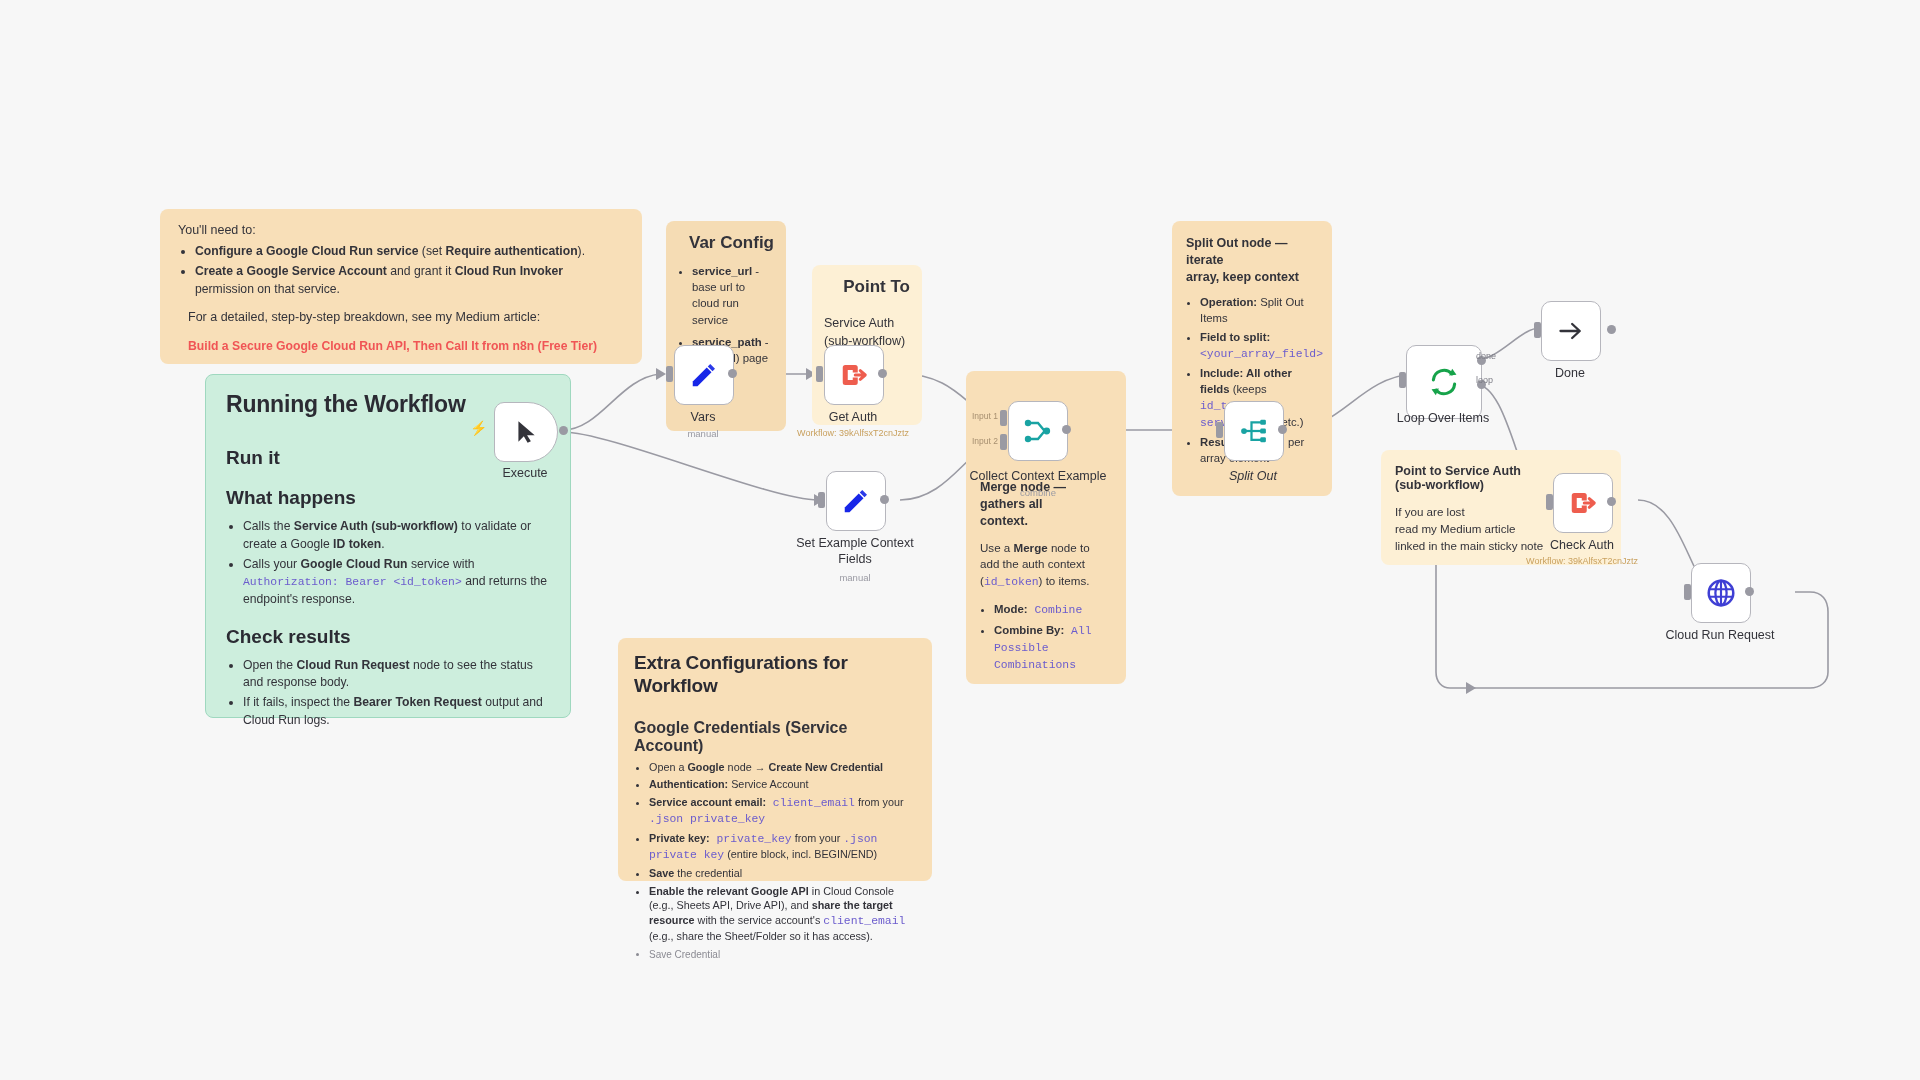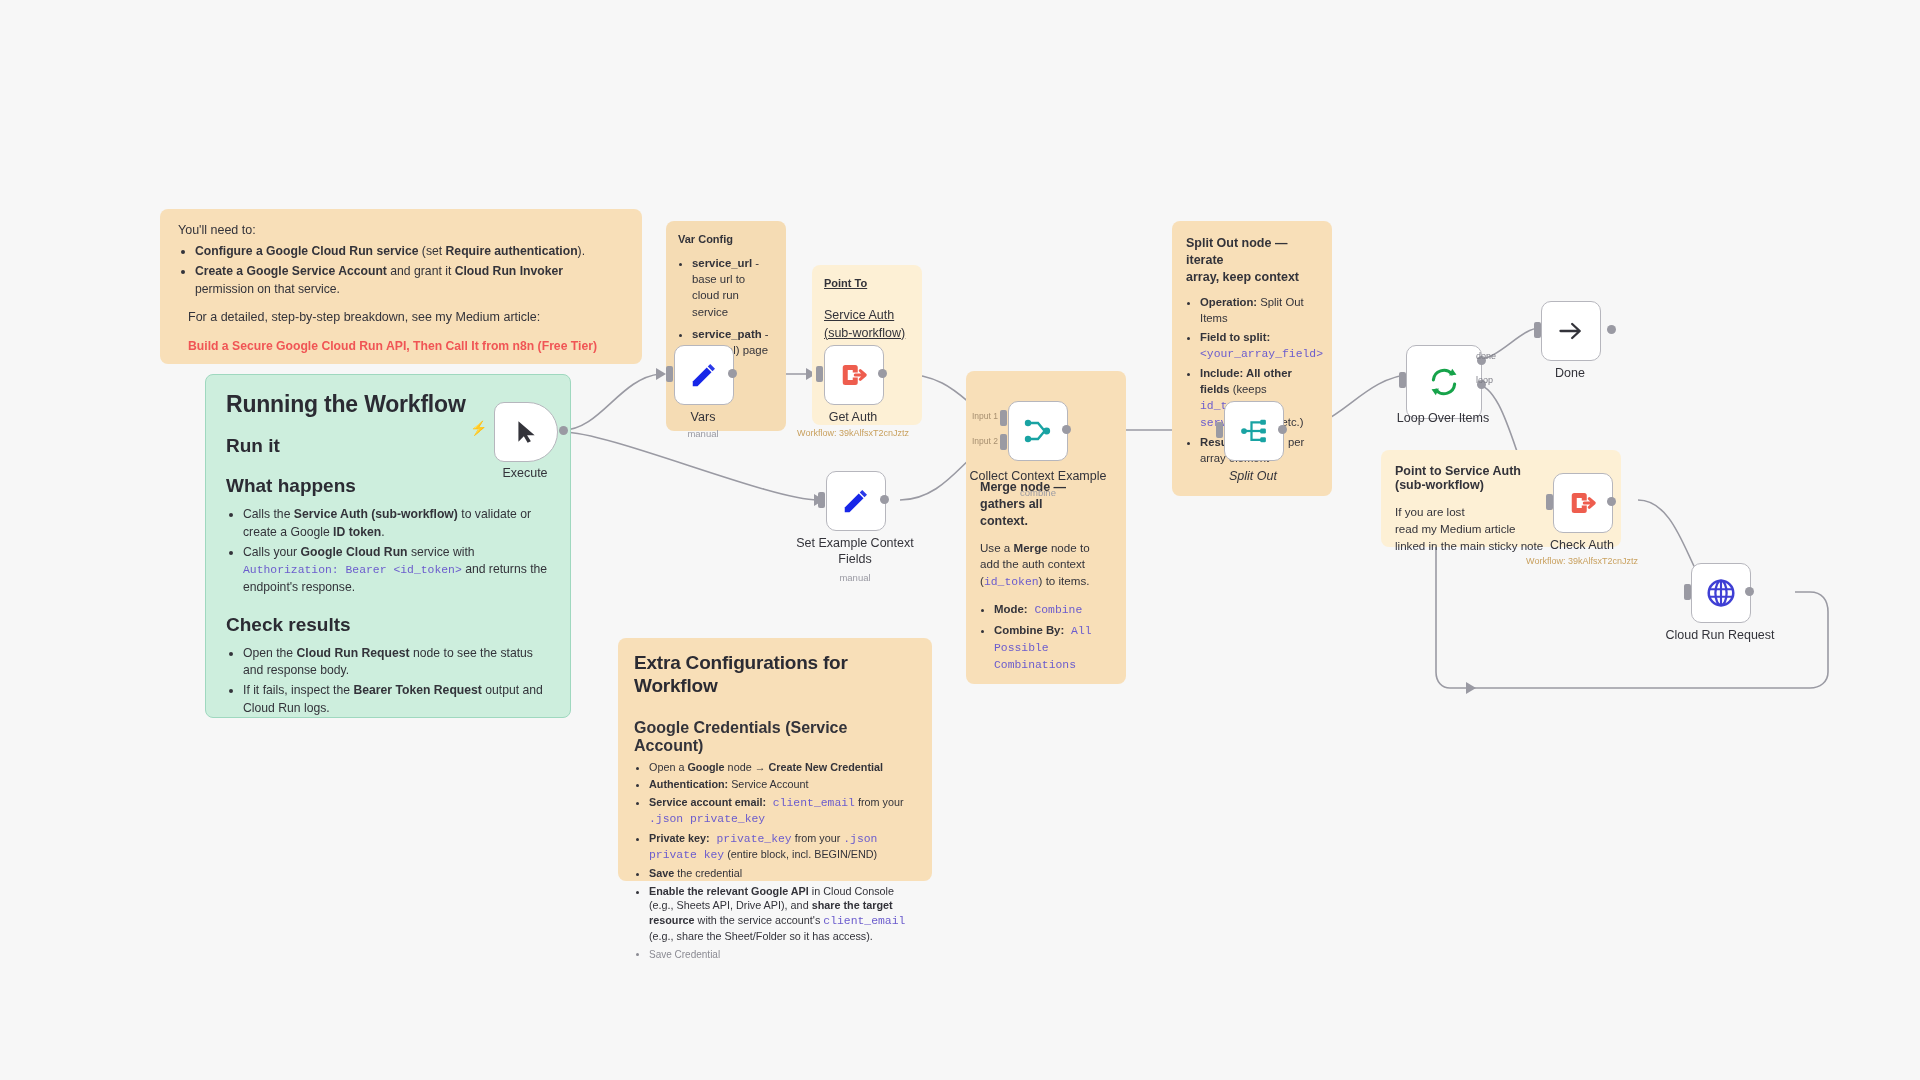--- a/index.html
+++ b/index.html
@@ -21,21 +21,21 @@
   .sticky.cream{background:#fdf0d5;}
   .sticky.green{background:#cdeedd;border:1px solid #9fd8bf;}
   .sticky h1{font-size:23px;line-height:1.2;margin:0 0 12px 0;font-weight:bold;letter-spacing:-.2px;color:#2b2b33;}
   .sticky h2{font-size:19px;line-height:1.2;margin:18px 0 8px 0;font-weight:bold;color:#2b2b33;}
   .sticky p{margin:8px 0;font-size:12.5px;line-height:1.45;}
   .sticky ul{margin:4px 0 4px 0;padding-left:17px;}
   .sticky li{font-size:12.2px;line-height:1.42;margin-bottom:3px;}
   b,strong{font-weight:bold;}
   code,.code{font-family:"Liberation Mono", monospace;color:#6b5ccd;font-size:11.4px;}
   .link{color:#f05555;font-weight:bold;font-size:12.2px;text-decoration:none;}
-  .note-title{font-size:11px;font-weight:bold;margin:0 0 10px 0;}
+  .note-title{font-size:17px;font-weight:bold;margin:0 0 10px 0;text-align:right;}
   .note-sub{font-size:12.5px;line-height:1.4;margin:0;}
 
   
   .node{
     position:absolute;width:58px;height:58px;background:#ffffff;
     border:1.6px solid #b6b6bd;border-radius:10px;
     display:flex;align-items:center;justify-content:center;
   }
   .node.trigger{border-radius:10px 30px 30px 10px;width:62px;}
   .node-label{
@@ -105,21 +105,21 @@
       </li>
       <li>
         <b>Create a Google Service Account</b><span> and grant it </span><b>Cloud Run Invoker</b><span> permission on that service.</span>
       </li>
     </ul>
     <p style="margin:10px 0 10px 10px;">For a detailed, step-by-step breakdown, see my Medium article:</p>
     <a class="link" style="margin-left:10px;display:inline-block;" href="#">Build a Secure Google Cloud Run API, Then Call It from n8n (Free Tier)</a>
   </div>
 
   <div class="abs sticky green" style="left:205px;top:374px;width:366px;height:344px;padding:16px 20px;">
-    <h1 style="margin-bottom:16px;">Running the Workflow</h1>
+    <h1 style="margin-bottom:28px;">Running the Workflow</h1>
 
     <h2 style="margin-top:10px;">Run it</h2>
 
     <h2>What happens</h2>
     <ul>
       <li>
         <span>Calls the </span><b>Service Auth (sub-workflow)</b><span> to validate or create a Google </span><b>ID token</b><span>.</span>
       </li>
       <li>
         <span>Calls your </span><b>Google Cloud Run</b><span> service with </span><code>Authorization: Bearer &lt;id_token&gt;</code><span> and returns the endpoint's response.</span>
@@ -142,21 +142,21 @@
     <ul style="padding-left:14px;">
       <li style="font-size:11.4px;">
         <b>service_url</b><span> - base url to cloud run service</span>
       </li>
       <li style="font-size:11.4px;margin-top:6px;">
         <b>service_path</b><span> - (optional) page path</span>
       </li>
     </ul>
   </div>
 
-  <div class="abs sticky cream" style="left:812px;top:265px;width:110px;height:160px;padding:12px 12px;text-decoration:underline;">
+  <div class="abs sticky cream" style="left:812px;top:265px;width:110px;height:160px;padding:12px 12px;">
     <div class="note-title" style="margin-bottom:18px;">Point To</div>
     <div class="note-sub">Service Auth</div>
     <div class="note-sub">(sub-workflow)</div>
   </div>
 
   <div class="abs sticky tan" style="left:966px;top:371px;width:160px;height:313px;padding:14px 14px;">
     <div style="height:94px;"></div>
     <div style="font-size:12.5px;font-weight:bold;line-height:1.35;">Merge node — gathers all</div>
     <div style="font-size:12.5px;font-weight:bold;line-height:1.35;margin-bottom:10px;">context.</div>
     <p style="font-size:11.6px;line-height:1.45;margin:10px 0;"><span>Use a </span><b>Merge</b><span> node to add the auth context (</span><code>id_token</code><span>) to items.</span></p>
@@ -170,21 +170,21 @@
     <div style="font-size:12.5px;font-weight:bold;line-height:1.35;">Split Out node — iterate</div>
     <div style="font-size:12.5px;font-weight:bold;line-height:1.35;margin-bottom:8px;">array, keep context</div>
     <ul style="padding-left:14px;">
       <li style="font-size:11.3px;"><b>Operation:</b><span> Split Out Items</span></li>
       <li style="font-size:11.3px;margin-top:3px;"><b>Field to split:</b><br><code>&lt;your_array_field&gt;</code></li>
       <li style="font-size:11.3px;margin-top:3px;"><b>Include: All other fields</b><span> (keeps </span><code>id_token</code><span>, </span><code>service_url</code><span>, etc.)</span></li>
       <li style="font-size:11.3px;margin-top:3px;"><b>Result:</b><span> one item per array element</span></li>
     </ul>
   </div>
 
-  <div class="abs sticky cream" style="left:1381px;top:450px;width:240px;height:97px;padding:14px 14px;">
+  <div class="abs sticky cream" style="left:1381px;top:450px;width:240px;height:115px;padding:14px 14px;">
     <div style="font-size:12.5px;font-weight:bold;">Point to Service Auth</div>
     <div style="font-size:12.5px;font-weight:bold;margin-bottom:12px;">(sub-workflow)</div>
     <div style="font-size:11.6px;line-height:1.45;">If you are lost</div>
     <div style="font-size:11.6px;line-height:1.45;">read my Medium article</div>
     <div style="font-size:11.6px;line-height:1.45;">linked in the main sticky note</div>
   </div>
 
   <div class="abs sticky tan" style="left:618px;top:638px;width:314px;height:243px;padding:14px 16px;">
     <h1 style="font-size:19px;margin-bottom:9px;">Extra Configurations for Workflow</h1>
     <div style="font-size:16px;font-weight:bold;margin-bottom:5px;margin-top:21px;">Google Credentials (Service Account)</div>

